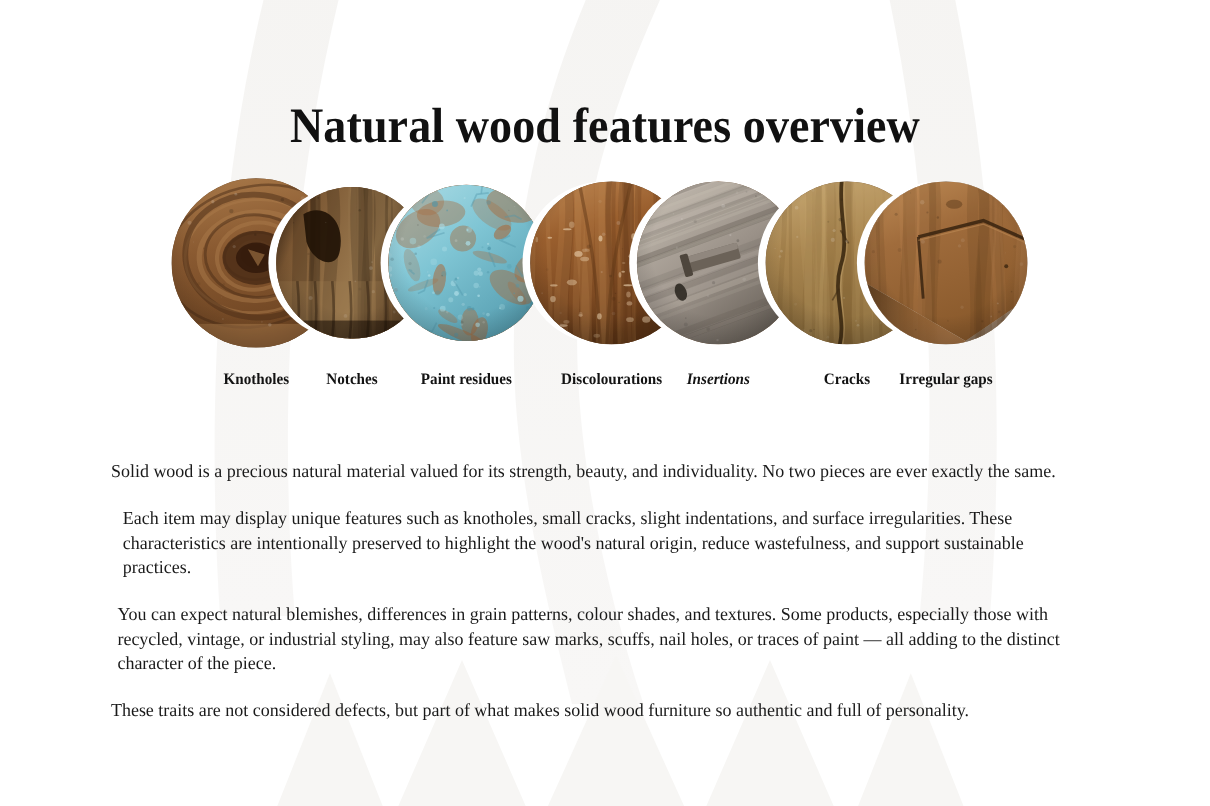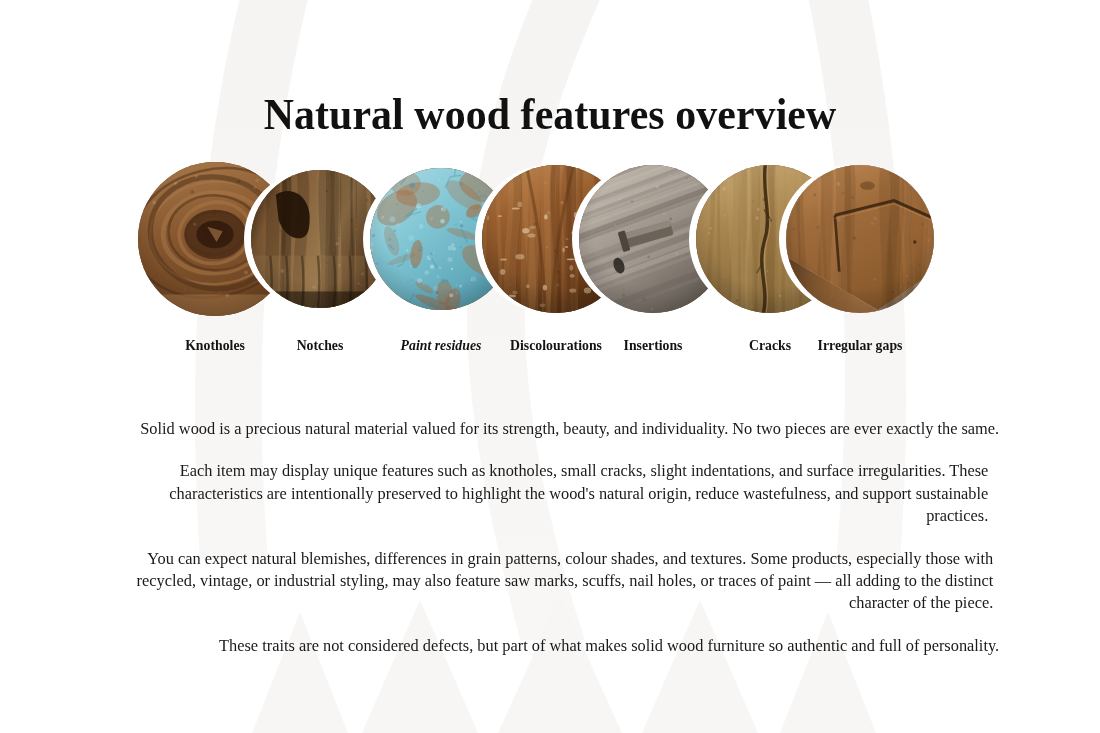--- a/index.html
+++ b/index.html
@@ -82,21 +82,21 @@
     transform: scaleX(0.95);
   }
 
   
   #body-copy {
     position: absolute;
     left: 50%;
     transform: translateX(-50%);
     top: 418px;
     width: 912px;
-    text-align: right;
+    text-align: left;
   }
   .para {
     font-family: "Liberation Serif", "DejaVu Serif", serif;
     font-size: 16.6px;
     line-height: 22.4px;
     color: #1a1a1a;
     margin: 0 0 20px 0;
     transform: scaleX(0.985);
   }
   .para:last-child { margin-bottom: 0; }
@@ -125,21 +125,21 @@
     <path d="M700,600 L758,733 L642,733 Z"></path>
     <path d="M828,612 L876,733 L780,733 Z"></path>
   </g>
 </svg>
 
 <div id="page">
 
   <h1 class="title">Natural wood features overview</h1>
 
   <div id="strip">
-      <div class="disc-wrap" style="left: 138px; width: 154px; height: 200px;">
+      <div class="disc-wrap" style="left: 156px; width: 154px; height: 200px;">
         <div class="disc" style="width: 154px; height: 154px; top: 2px; left: 0px;">
           <svg width="154" height="154" viewBox="0 0 154 154" aria-hidden="true">
             <defs>
               <radialGradient id="g0v" cx="50%" cy="42%" r="68%">
       <stop offset="60%" stop-color="#000" stop-opacity="0"></stop>
       <stop offset="100%" stop-color="#000" stop-opacity="0.26"></stop>
     </radialGradient>
               <linearGradient id="g0b" x1="0" y1="0" x2="0.2" y2="1">
         <stop offset="0%" stop-color="#a97a4a"></stop>
         <stop offset="45%" stop-color="#8a5a31"></stop>
@@ -283,21 +283,21 @@
             <circle cx="38.3" cy="9.8" r="1.0" fill="#000000" opacity="0.14"></circle>
             <circle cx="100.5" cy="50.5" r="1.6" fill="#000000" opacity="0.11"></circle>
             <circle cx="111.4" cy="115.0" r="1.0" fill="#ffffff" opacity="0.07"></circle>
             <circle cx="15.9" cy="32.5" r="0.6" fill="#000000" opacity="0.13"></circle>
             <circle cx="120.5" cy="127.6" r="1.8" fill="#000000" opacity="0.17"></circle>
             <rect width="138" height="138" fill="url(#g1v)"></rect>
           </svg>
         </div>
         <div class="caption" style="left: -60px; width: 258px;">Notches</div>
       </div>
-      <div class="disc-wrap" style="left: 370px; width: 142px; height: 200px; font-style: italic;">
+      <div class="disc-wrap" style="left: 353px; width: 142px; height: 200px;">
         <div class="disc" style="width: 142px; height: 142px; top: 8px; left: 0px; box-shadow: rgb(255, 255, 255) -7px 0px 0px 0px;">
           <svg width="142" height="142" viewBox="0 0 142 142" aria-hidden="true">
             <defs>
               <radialGradient id="g2v" cx="50%" cy="42%" r="68%">
       <stop offset="60%" stop-color="#000" stop-opacity="0"></stop>
       <stop offset="100%" stop-color="#000" stop-opacity="0.26"></stop>
     </radialGradient>
               <linearGradient id="g2b" x1="0.1" y1="0" x2="0.9" y2="1">
         <stop offset="0%" stop-color="#abdce5"></stop>
         <stop offset="40%" stop-color="#7fc5d4"></stop>
@@ -568,21 +568,21 @@
             <circle cx="66.8" cy="47.9" r="1.6" fill="#ffffff" opacity="0.14"></circle>
             <circle cx="129.3" cy="123.7" r="1.0" fill="#ffffff" opacity="0.05"></circle>
             <circle cx="135.2" cy="138.9" r="1.4" fill="#ffffff" opacity="0.15"></circle>
             <circle cx="136.0" cy="34.7" r="0.7" fill="#ffffff" opacity="0.09"></circle>
             <circle cx="83.9" cy="61.2" r="0.7" fill="#000000" opacity="0.07"></circle>
             <rect width="148" height="148" fill="url(#g3v)"></rect>
           </svg>
         </div>
         <div class="caption" style="left: -60px; width: 268px;">Discolourations</div>
       </div>
-      <div class="disc-wrap" style="left: 579px; width: 148px; height: 200px;">
+      <div class="disc-wrap" style="left: 579px; width: 148px; height: 200px; font-style: italic;">
         <div class="disc" style="width: 148px; height: 148px; top: 5px; left: 0px; box-shadow: rgb(255, 255, 255) -7px 0px 0px 0px;">
           <svg width="148" height="148" viewBox="0 0 148 148" aria-hidden="true">
             <defs>
               <radialGradient id="g4v" cx="50%" cy="42%" r="68%">
       <stop offset="60%" stop-color="#000" stop-opacity="0"></stop>
       <stop offset="100%" stop-color="#000" stop-opacity="0.26"></stop>
     </radialGradient>
               <linearGradient id="g4b" x1="0.1" y1="0" x2="0.9" y2="1">
         <stop offset="0%" stop-color="#c4bcb1"></stop>
         <stop offset="50%" stop-color="#9a9188"></stop>

